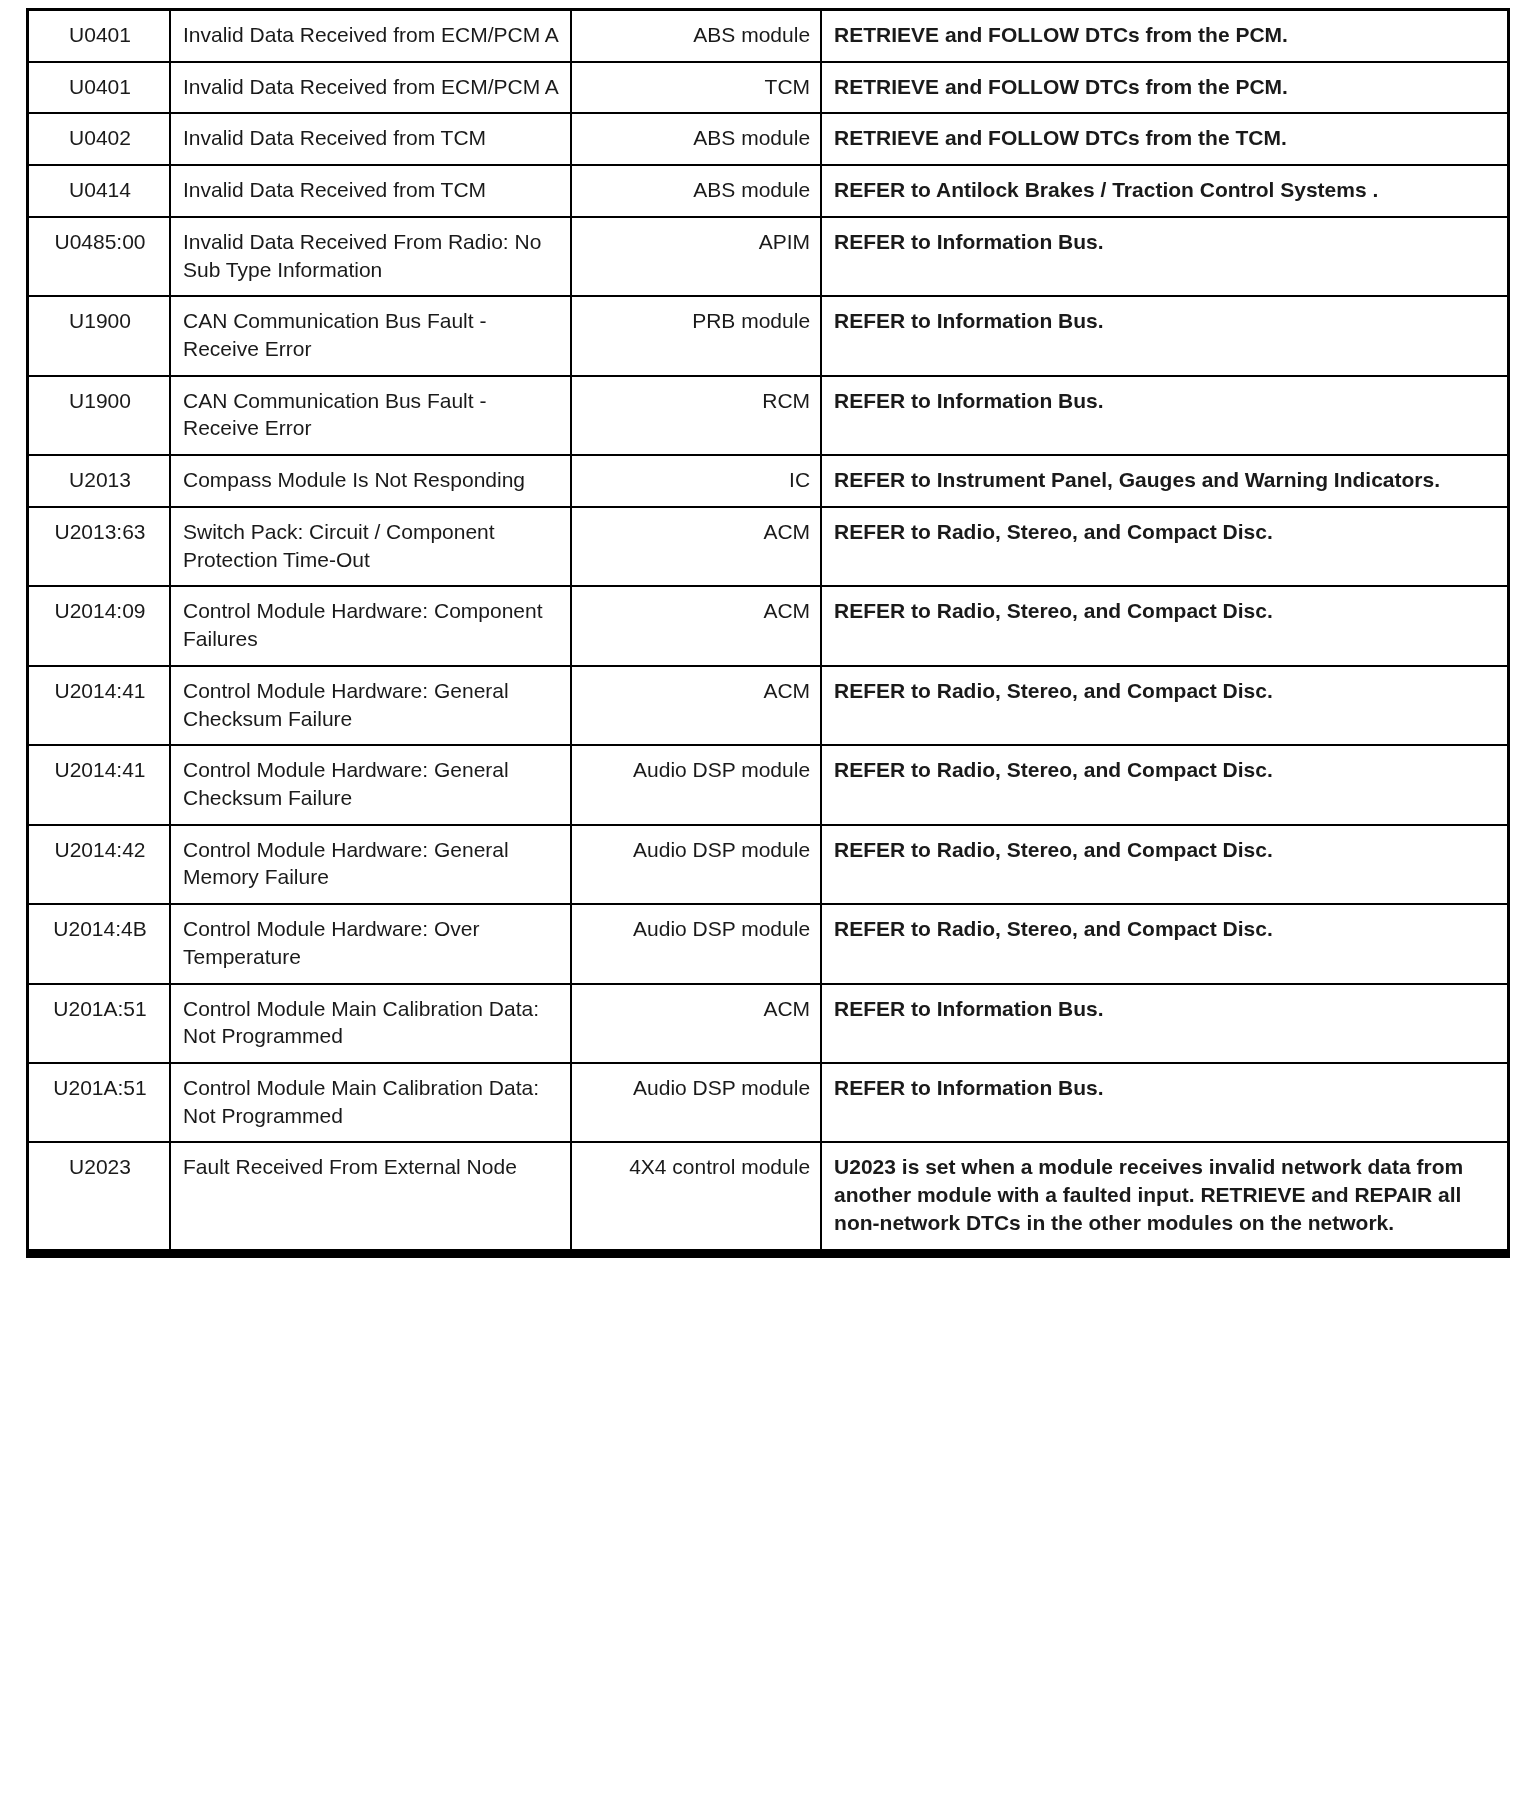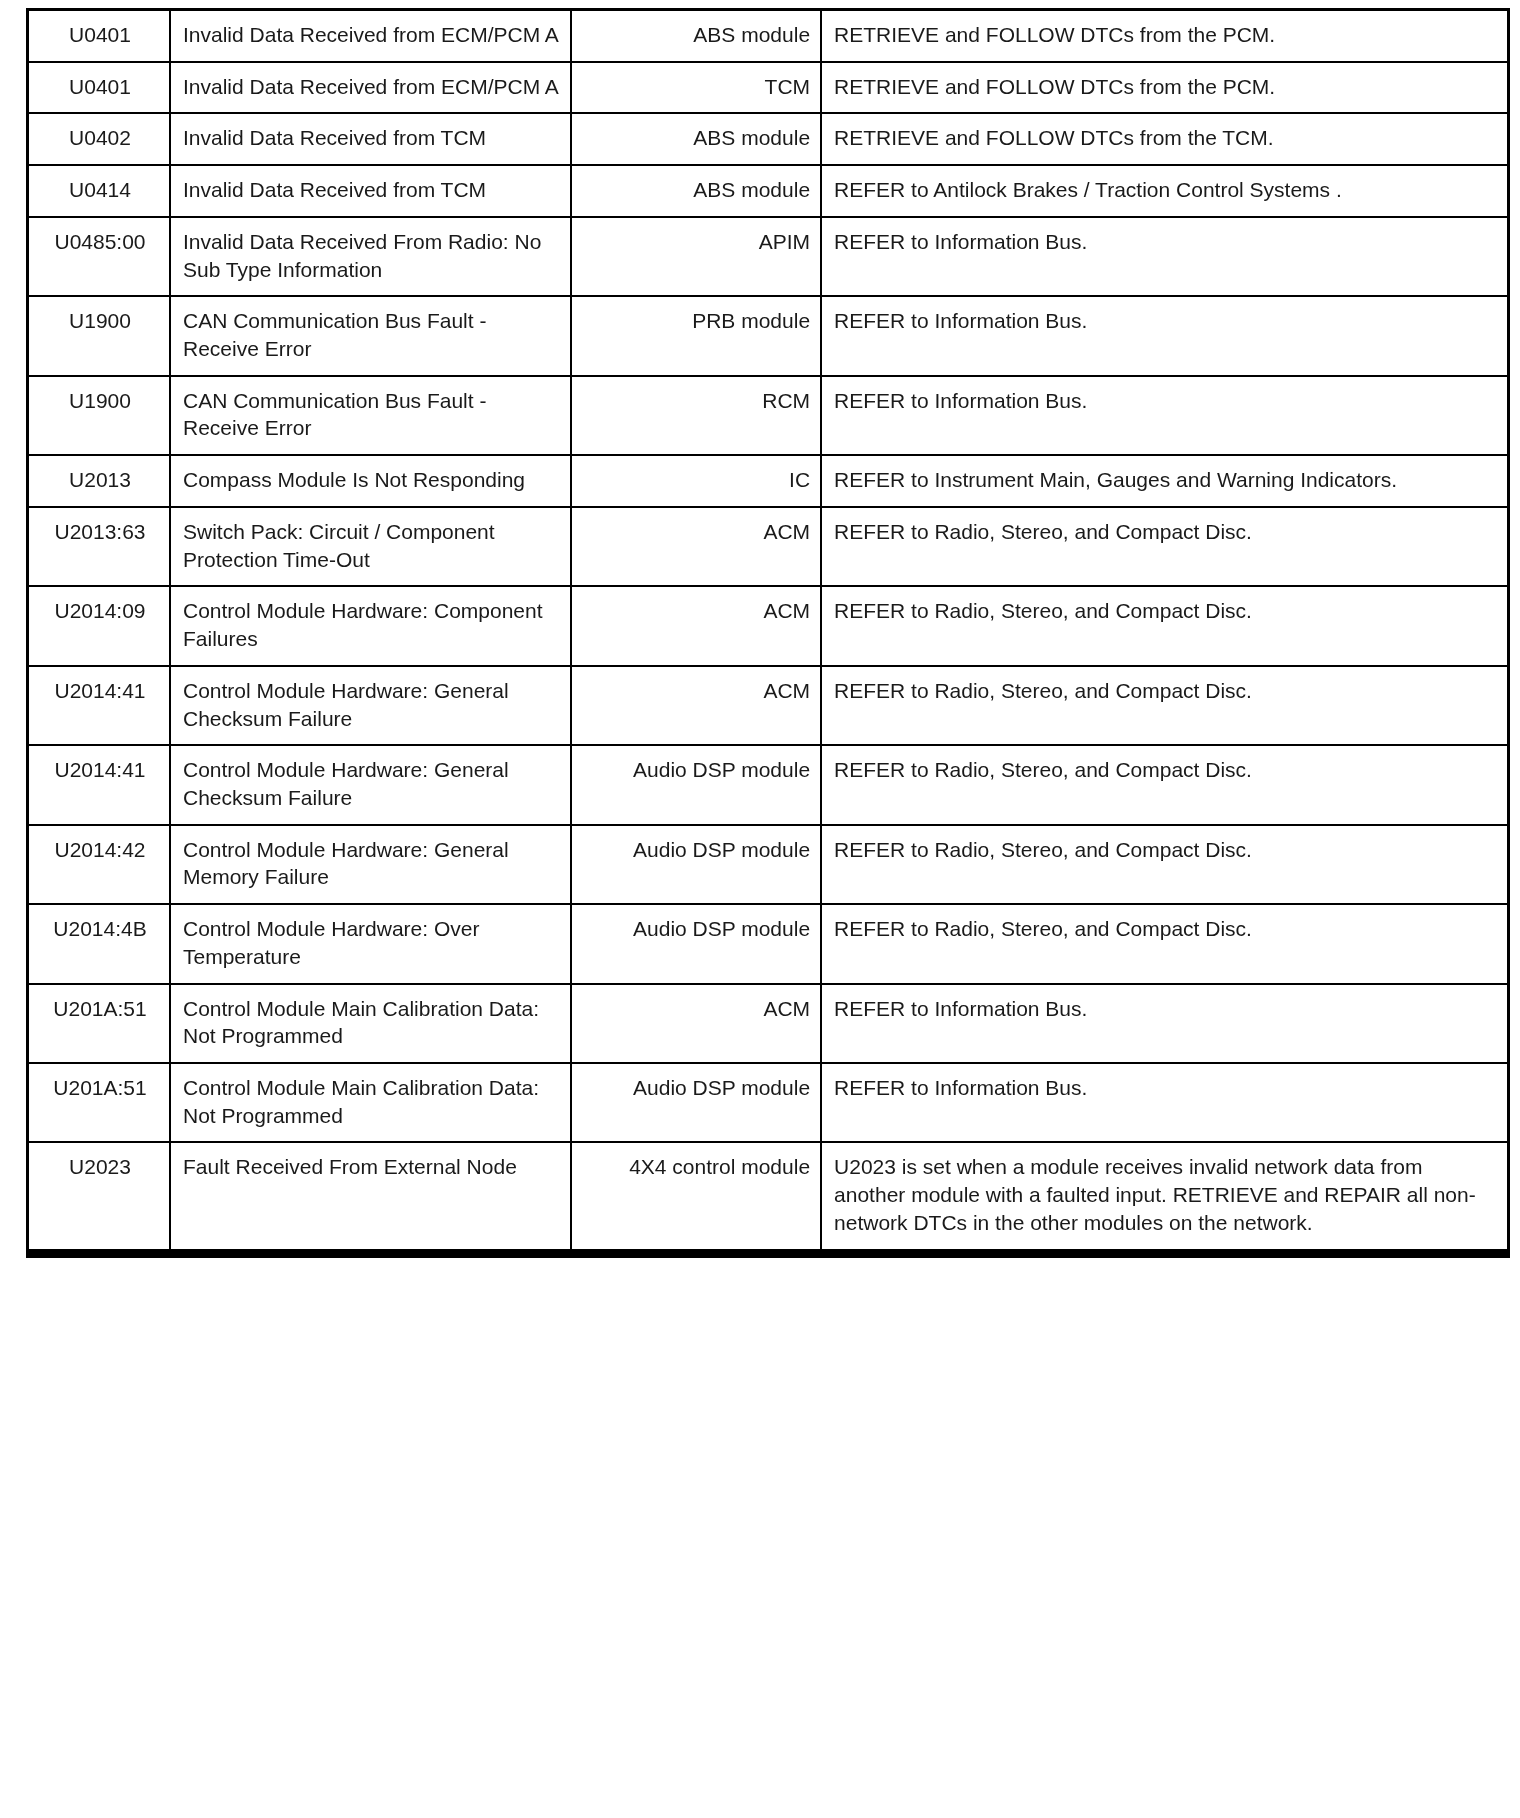--- a/index.html
+++ b/index.html
@@ -41,20 +41,21 @@
     width: 27.2%;
   }
   td.cell-module {
     width: 16.4%;
     text-align: right;
     padding-left: 4px;
     padding-right: 4px;
   }
   td.cell-action {
     width: 47.8%;
+    font-weight: bold;
   }
 </style>
 </head>
 <body>
 
 <div class="page">
   <table class="dtc-table">
     <tbody>
         <tr>
           <td class="cell-code">U0401</td>
@@ -95,21 +96,21 @@
         <tr>
           <td class="cell-code">U1900</td>
           <td class="cell-desc">CAN Communication Bus Fault - Receive Error</td>
           <td class="cell-module">RCM</td>
           <td class="cell-action">REFER to Information Bus.</td>
         </tr>
         <tr>
           <td class="cell-code">U2013</td>
           <td class="cell-desc">Compass Module Is Not Responding</td>
           <td class="cell-module">IC</td>
-          <td class="cell-action">REFER to Instrument Main, Gauges and Warning Indicators.</td>
+          <td class="cell-action">REFER to Instrument Panel, Gauges and Warning Indicators.</td>
         </tr>
         <tr>
           <td class="cell-code">U2013:63</td>
           <td class="cell-desc">Switch Pack: Circuit / Component Protection Time-Out</td>
           <td class="cell-module">ACM</td>
           <td class="cell-action">REFER to Radio, Stereo, and Compact Disc.</td>
         </tr>
         <tr>
           <td class="cell-code">U2014:09</td>
           <td class="cell-desc">Control Module Hardware: Component Failures</td>

